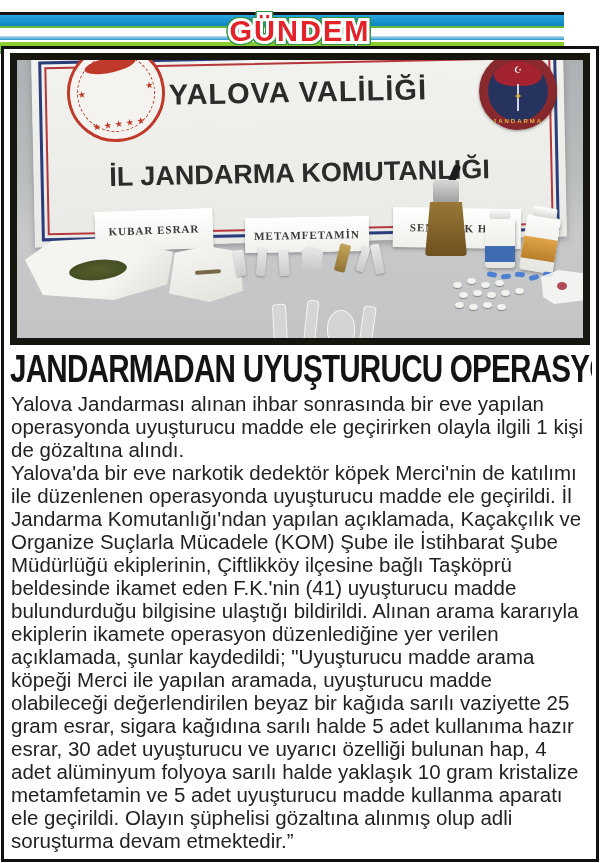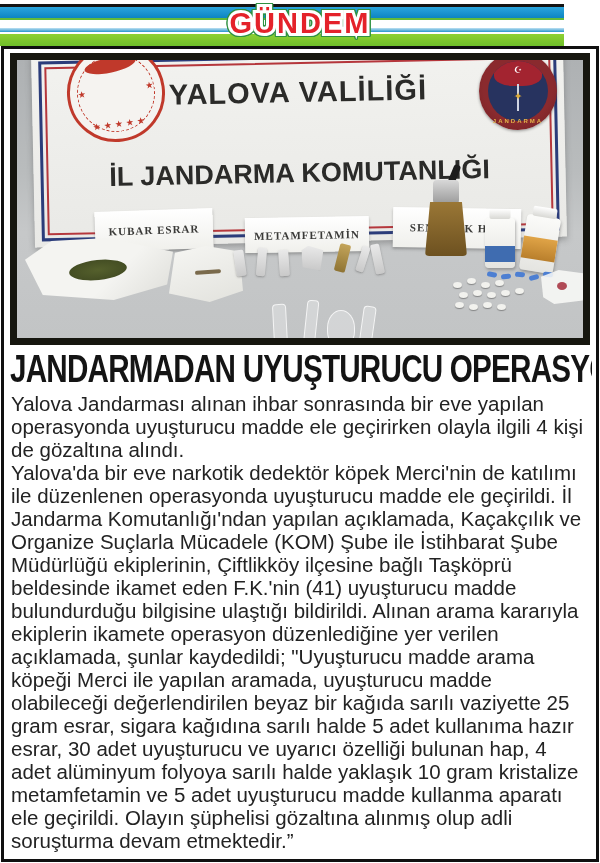--- a/index.html
+++ b/index.html
@@ -2,21 +2,21 @@
 <html><head>
 <meta charset="utf-8">
 <style>
   html,body{margin:0;padding:0;}
   body{
     width:600px;height:863px;position:relative;background:#ffffff;
     font-family:"Liberation Sans",sans-serif;overflow:hidden;
   }
   
   .banner{
-    position:absolute;top:4px;left:0;width:564px;height:40px;
+    position:absolute;top:12px;left:0;width:564px;height:40px;
     border-top:3px solid #141414;box-sizing:border-box;background:#fff;
   }
   .banner .s1{height:11px;background:linear-gradient(#2aa5dd,#0d84c2);}
   .banner .s2{height:2px;background:#63b93a;}
   .banner .s3{height:8px;background:#ffffff;}
   .banner .s4{height:4px;background:linear-gradient(#bfe1f2,#2795cd);}
   .banner .s5{height:2px;background:#ffffff;}
   .banner .s6{height:12px;background:linear-gradient(#8ed032,#6fbf2a);}
   .banner-logo{
     position:absolute;top:0px;left:0;width:600px;text-align:center;
@@ -252,17 +252,17 @@
     <div class="pipe p2"></div>
     <div class="pipe p3"></div>
     <div class="pipe p4"></div>
   </div>
 
   <div class="headline">
     <span>JANDARMADAN UYUŞTURUCU OPERASYONU</span>
   </div>
 
   <div class="body-text">
-    <p>Yalova Jandarması alınan ihbar sonrasında bir eve yapılan operasyonda uyuşturucu madde ele geçirirken olayla ilgili 4 kişi de gözaltına alındı.</p>
+    <p>Yalova Jandarması alınan ihbar sonrasında bir eve yapılan operasyonda uyuşturucu madde ele geçirirken olayla ilgili 1 kişi de gözaltına alındı.</p>
     <p>Yalova'da bir eve narkotik dedektör köpek Merci'nin de katılımı ile düzenlenen operasyonda uyuşturucu madde ele geçirildi. İl Jandarma Komutanlığı'ndan yapılan açıklamada, Kaçakçılık ve Organize Suçlarla Mücadele (KOM) Şube ile İstihbarat Şube Müdürlüğü ekiplerinin, Çiftlikköy ilçesine bağlı Taşköprü beldesinde ikamet eden F.K.'nin (41) uyuşturucu madde bulundurduğu bilgisine ulaştığı bildirildi. Alınan arama kararıyla ekiplerin ikamete operasyon düzenlediğine yer verilen açıklamada, şunlar kaydedildi; "Uyuşturucu madde arama köpeği Merci ile yapılan aramada, uyuşturucu madde olabileceği değerlendirilen beyaz bir kağıda sarılı vaziyette 25 gram esrar, sigara kağıdına sarılı halde 5 adet kullanıma hazır esrar, 30 adet uyuşturucu ve uyarıcı özelliği bulunan hap, 4 adet alüminyum folyoya sarılı halde yaklaşık 10 gram kristalize metamfetamin ve 5 adet uyuşturucu madde kullanma aparatı ele geçirildi. Olayın şüphelisi gözaltına alınmış olup adli soruşturma devam etmektedir.”</p>
   </div>
 
 </div>
 
 </body></html>

